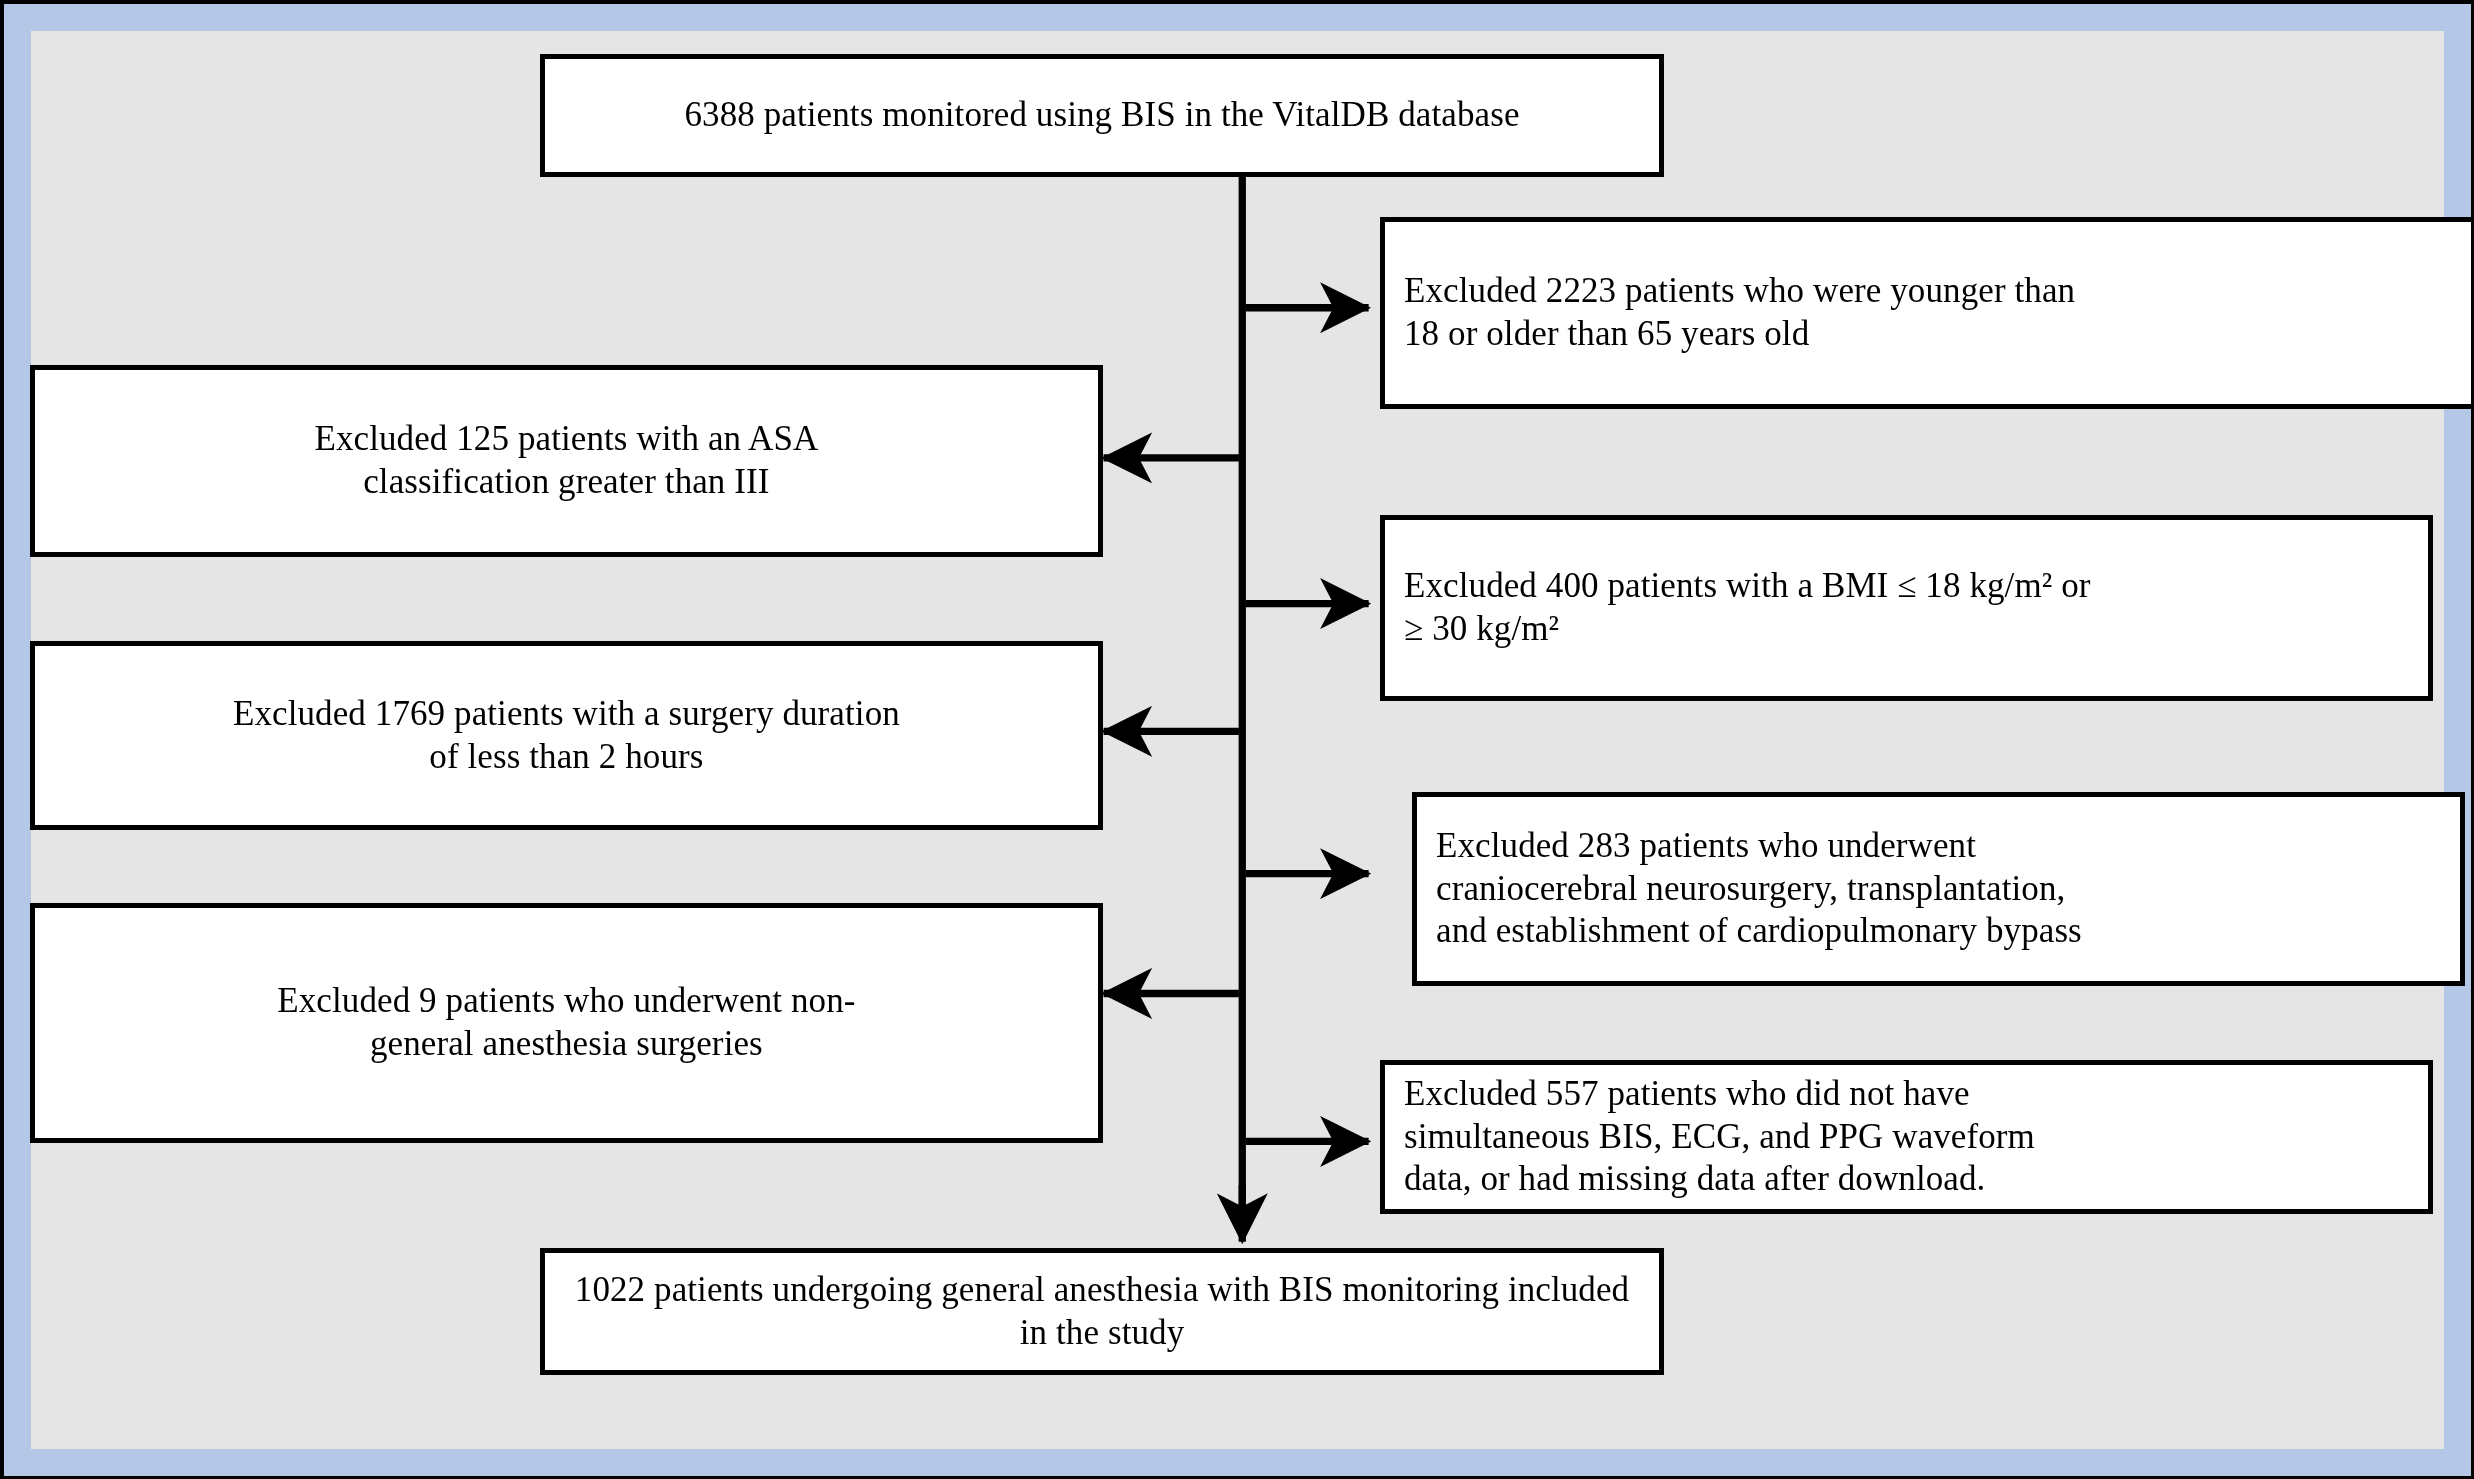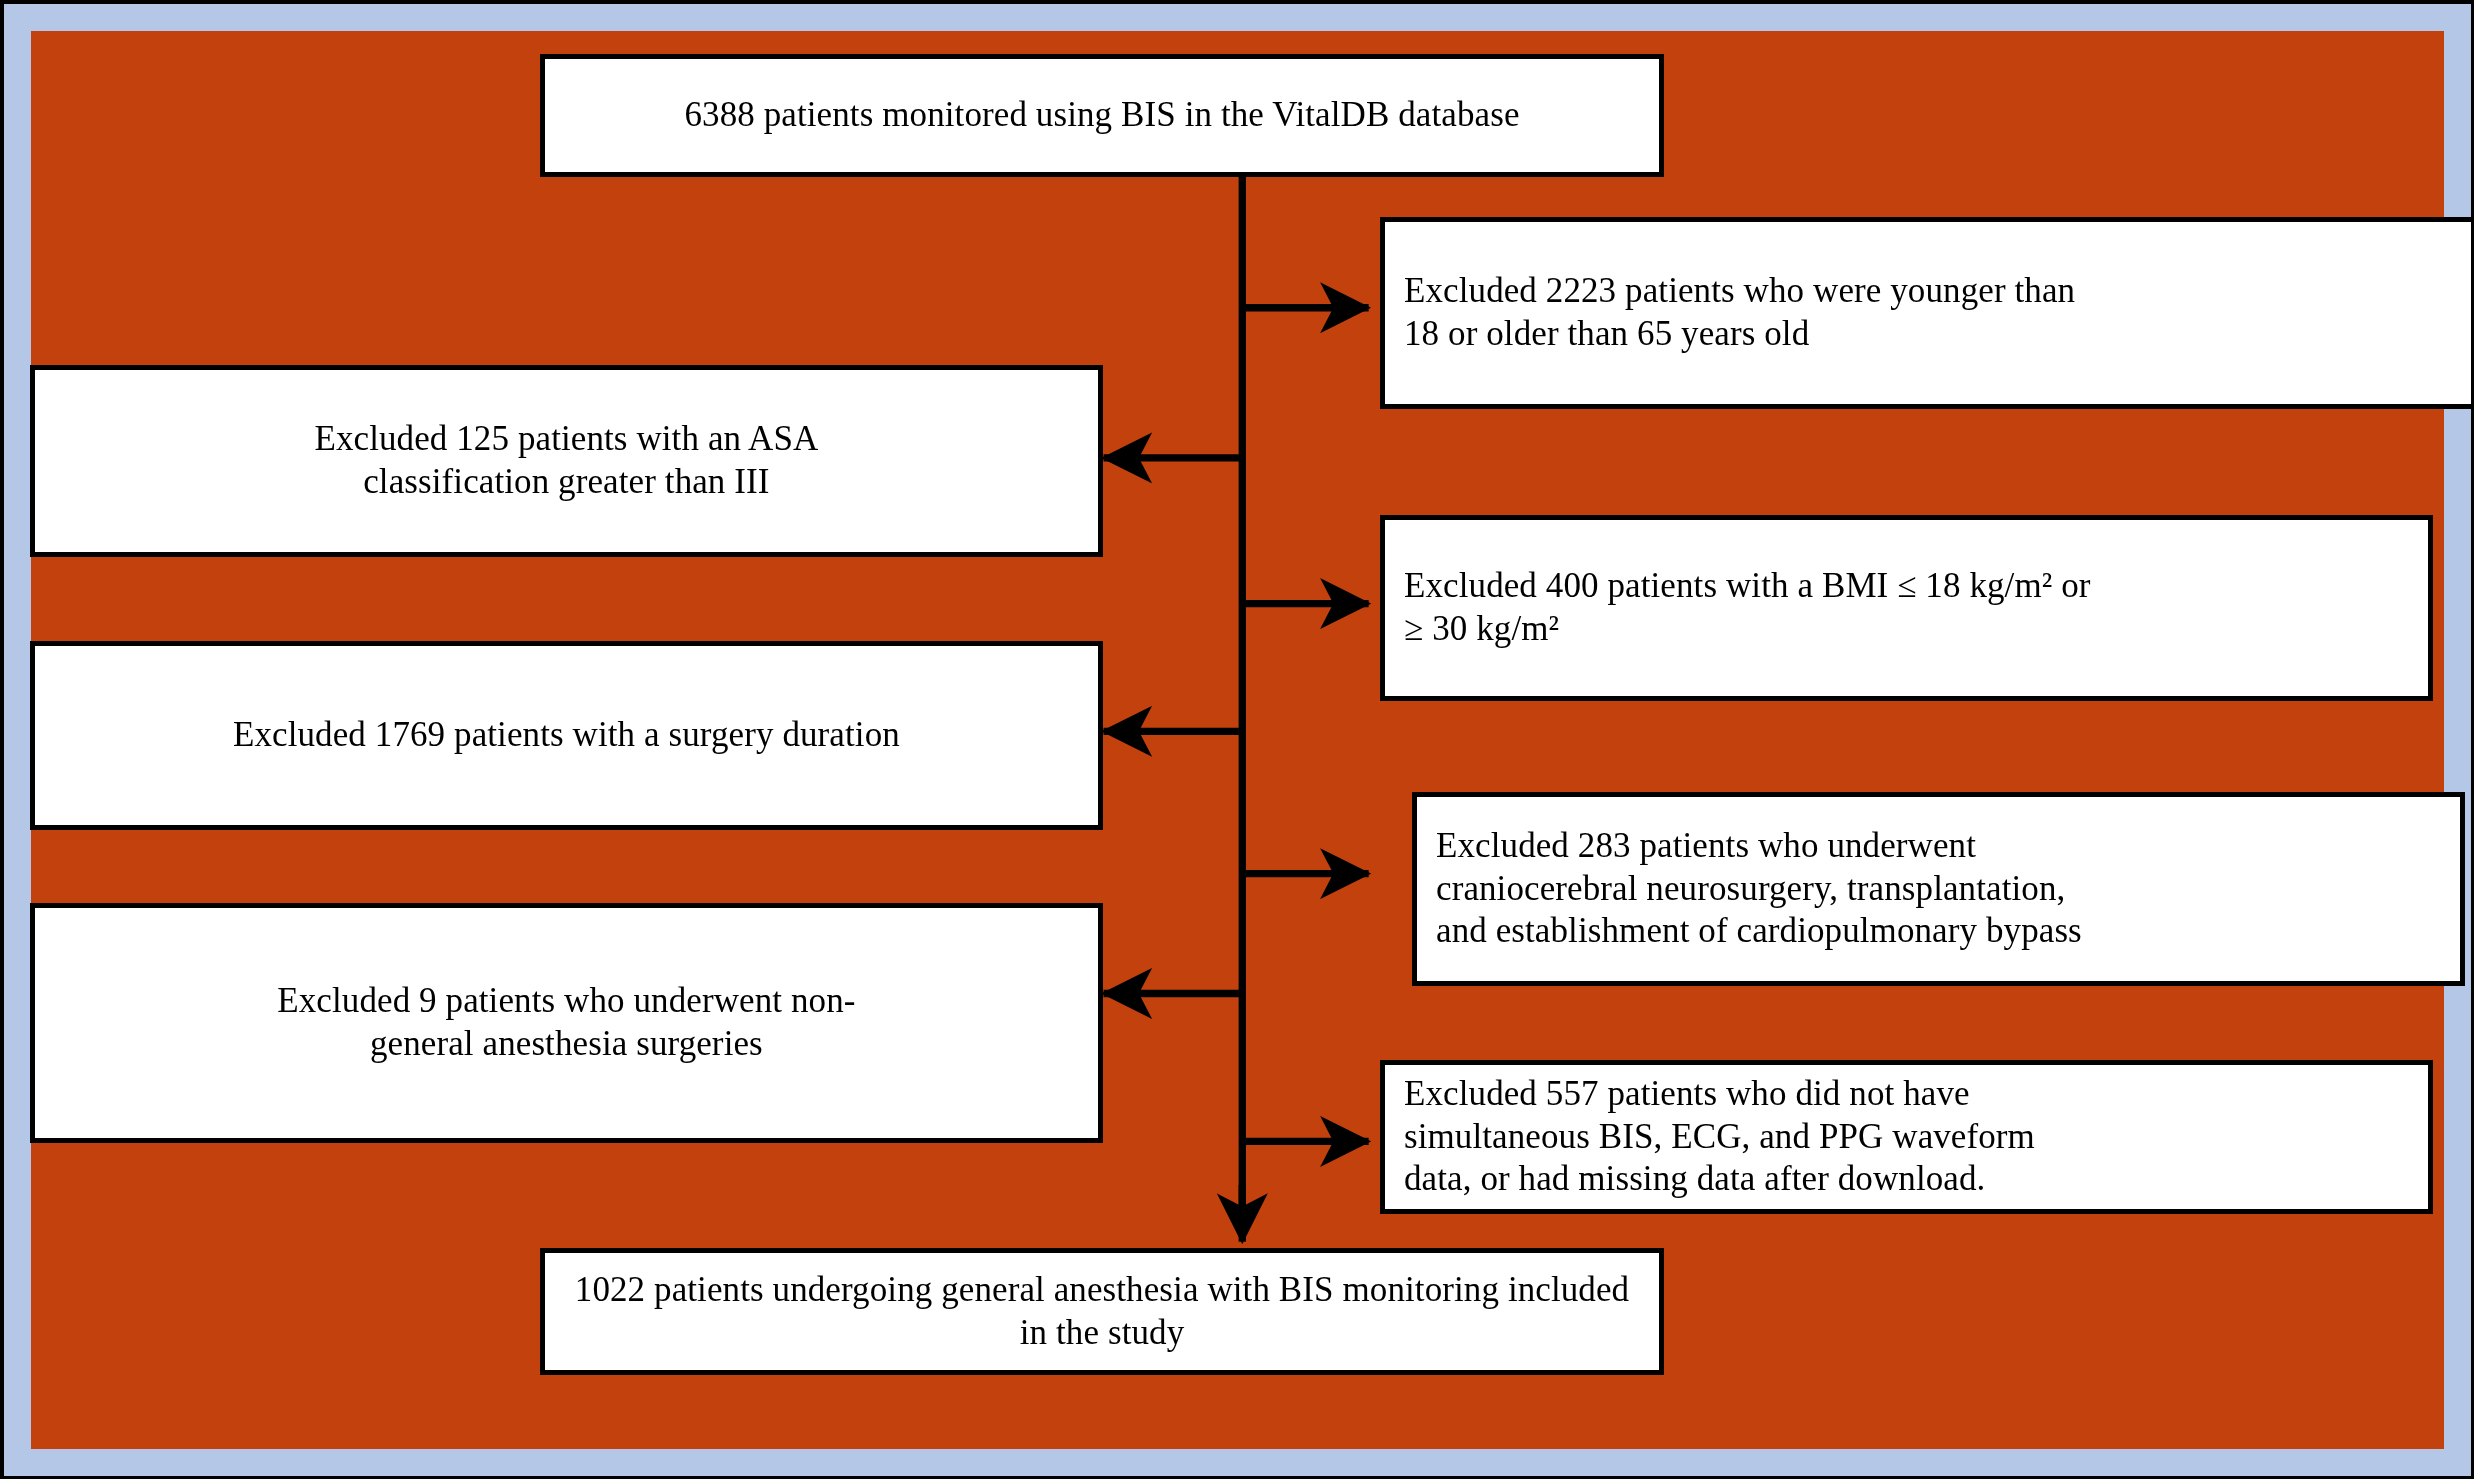--- a/index.html
+++ b/index.html
@@ -21,21 +21,21 @@
     background: #b4c7e7;           
     border: 4px solid #000000;     
     overflow: hidden;
   }
   #canvas {
     position: absolute;
     left: 27px;
     top: 27px;
     right: 27px;
     bottom: 27px;
-    background: #c2410c;
+    background: #e5e5e5;
   }
 
   
   .node {
     position: absolute;
     box-sizing: border-box;
     background: #ffffff;
     border: 5.6px solid #000000;
     display: flex;
     align-items: center;
@@ -129,20 +129,21 @@
     <div class="node" style="left:-1.1px; top:334px; width:1073px; height:192px;">
       <span>
         <span>Excluded 125 patients with an ASA</span>
         <span>classification greater than III</span>
       </span>
     </div>
 
     <div class="node" style="left:-1.1px; top:610px; width:1073px; height:189px;">
       <span>
         <span>Excluded 1769 patients with a surgery duration</span>
+        <span>of less than 2 hours</span>
       </span>
     </div>
 
     <div class="node" style="left:-1.1px; top:872px; width:1073px; height:240px;">
       <span>
         <span>Excluded 9 patients who underwent non-</span>
         <span>general anesthesia surgeries</span>
       </span>
     </div>
 

